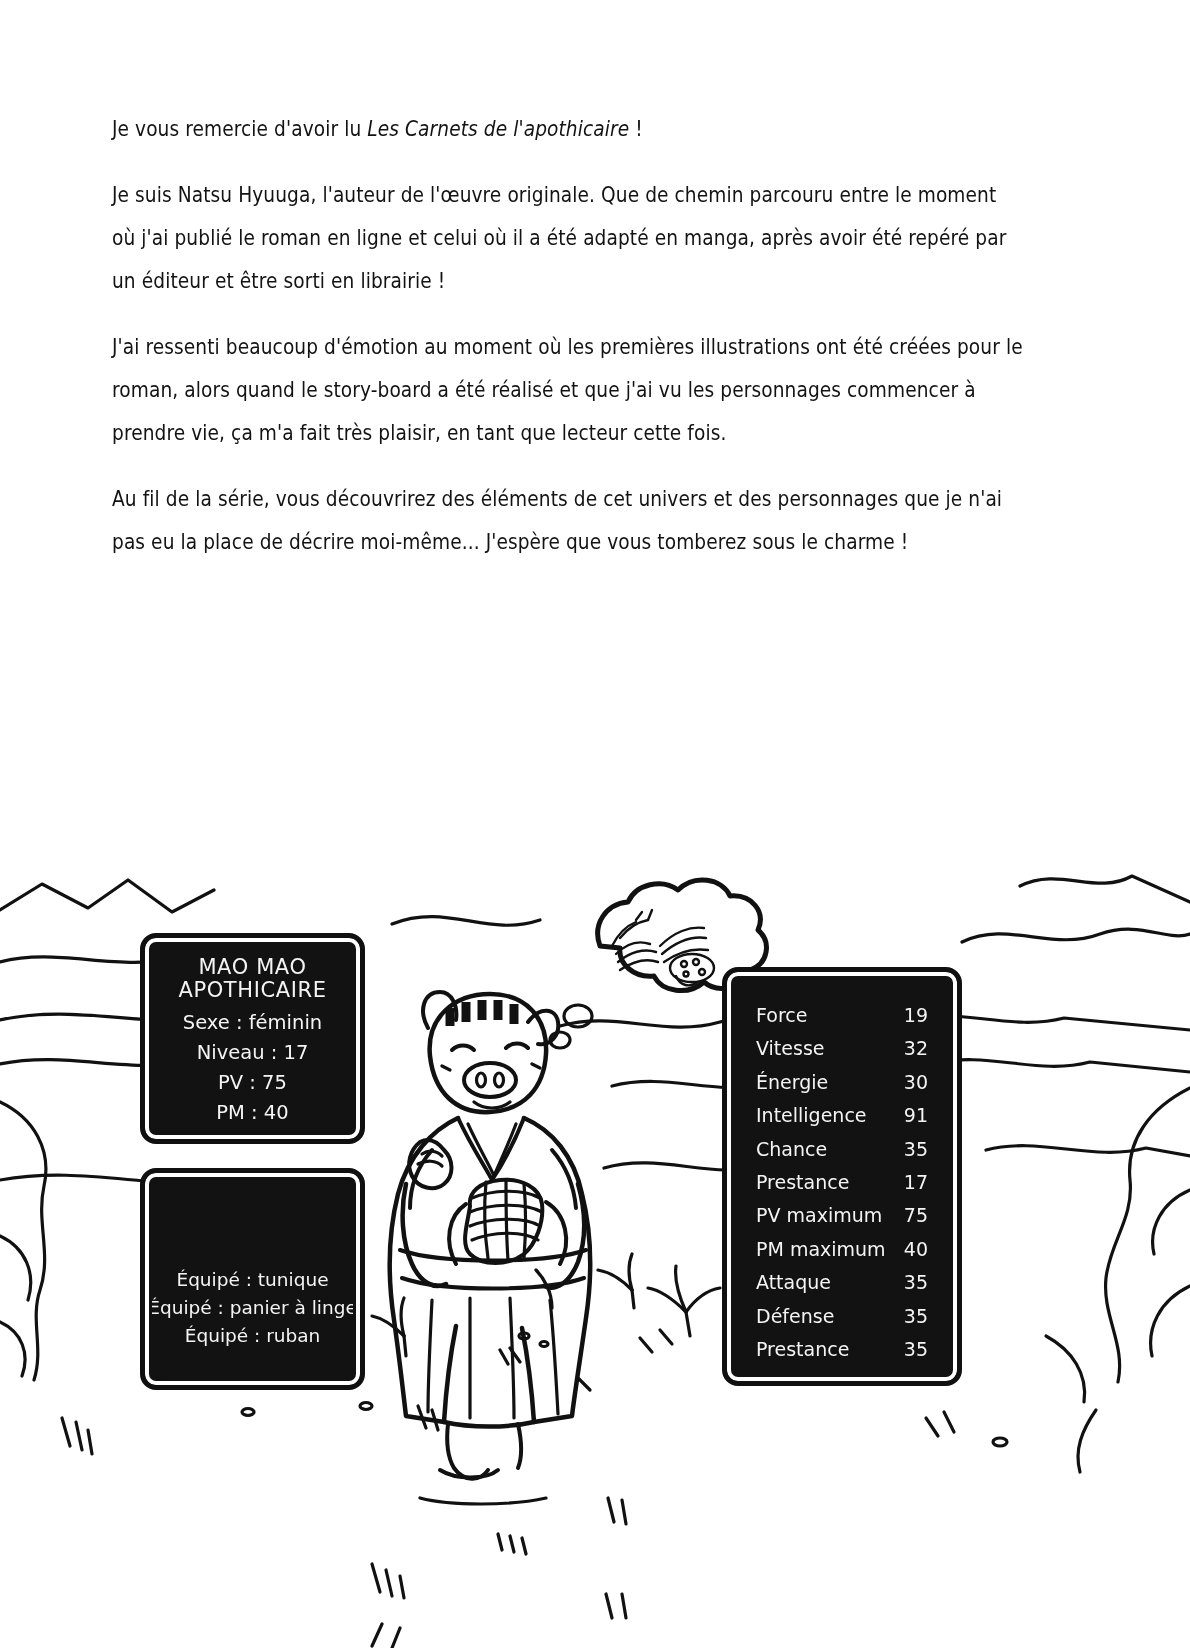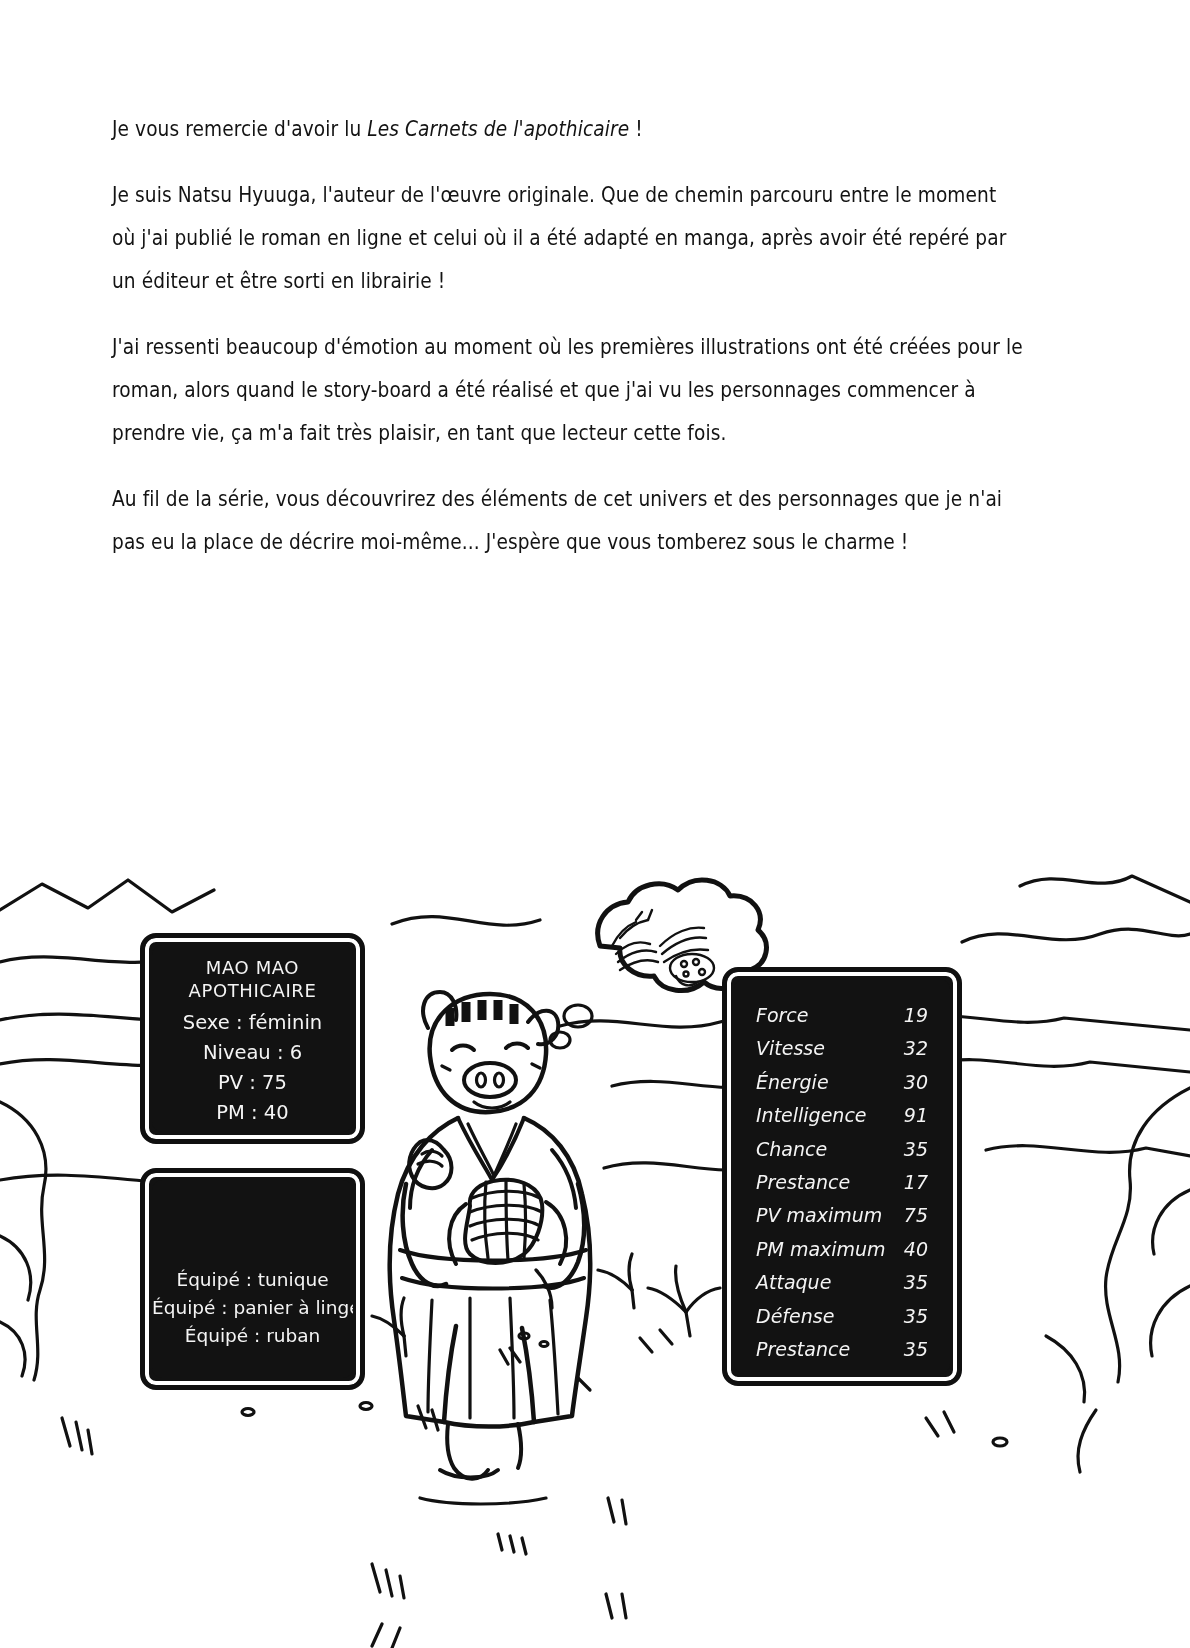--- a/index.html
+++ b/index.html
@@ -89,21 +89,21 @@
   #char-panel .panel-inner {
     display: flex;
     flex-direction: column;
     align-items: center;
     justify-content: flex-start;
     padding-top: 11px;
   }
   .char-name {
     color: #f4f4f4;
     font-family: "DejaVu Sans", sans-serif;
-    font-size: 18px;
+    font-size: 21px;
     line-height: 23px;
     letter-spacing: 0.6px;
     text-align: center;
   }
   .char-stat-line {
     color: #f4f4f4;
     font-family: "DejaVu Sans", sans-serif;
     font-size: 19.5px;
     line-height: 30px;
     text-align: center;
@@ -119,39 +119,39 @@
   
   #equip-panel {
     left: 140px;
     top: 1168px;
     width: 225px;
     height: 222px;
   }
   #equip-panel .panel-inner {
     display: flex;
     flex-direction: column;
+    align-items: center;
     justify-content: flex-end;
     padding-bottom: 28px;
   }
   .equip-line {
     color: #f4f4f4;
     font-family: "DejaVu Sans", sans-serif;
     font-size: 18.5px;
     line-height: 28px;
     text-align: center;
     white-space: nowrap;
   }
 
   
   #stats-panel {
     left: 722px;
     top: 967px;
     width: 240px;
     height: 419px;
-    font-style: italic;
   }
   #stats-panel .panel-inner {
     padding: 20px 22px 18px 22px;
     display: flex;
     flex-direction: column;
     justify-content: flex-start;
   }
   .stat-row {
     display: flex;
     justify-content: space-between;
@@ -383,21 +383,21 @@
 </div>
 
 <div class="panel" id="char-panel">
   <div class="panel-inner">
     <div class="char-name">
       <div>MAO MAO</div>
       <div>APOTHICAIRE</div>
     </div>
     <div class="char-stats">
       <div class="char-stat-line">Sexe : féminin</div>
-      <div class="char-stat-line">Niveau : 6</div>
+      <div class="char-stat-line">Niveau : 17</div>
       <div class="char-stat-line">PV : 75</div>
       <div class="char-stat-line">PM : 40</div>
     </div>
   </div>
 </div>
 
 <div class="panel" id="equip-panel">
   <div class="panel-inner">
     <div class="equip-line">Équipé : tunique</div>
     <div class="equip-line">Équipé : panier à linge</div>

